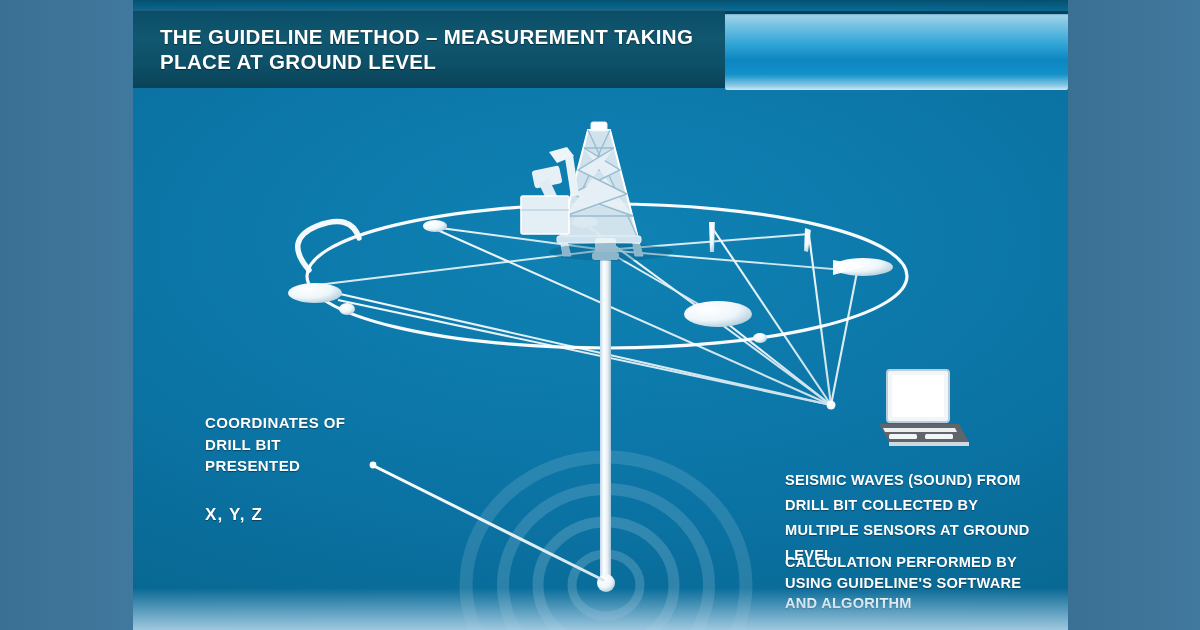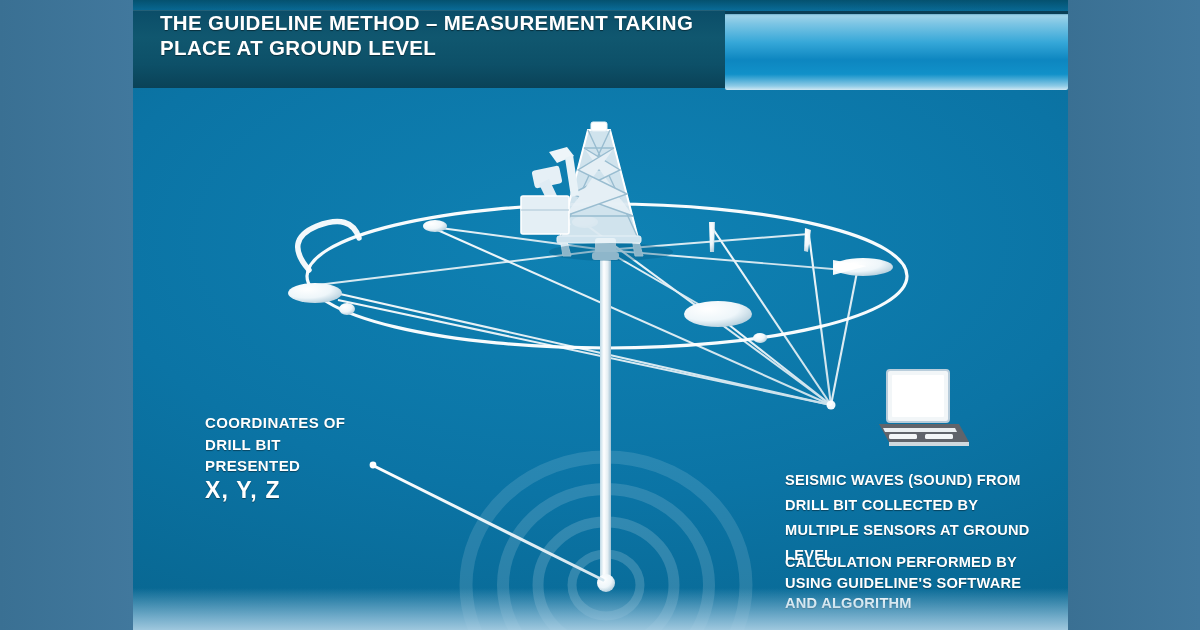--- a/index.html
+++ b/index.html
@@ -35,21 +35,21 @@
     position:absolute; left:0; right:0; top:0; height:14px;
     background:linear-gradient(to bottom,#04516f,rgba(6,100,140,0));
     pointer-events:none;
   }
 
   
   .title-banner {
     position:absolute; left:0; top:10px; width:592px; height:78px;
     background:linear-gradient(to bottom,#0b4d68 0%, #10576f 35%, #0d5068 70%, #0a4257 100%);
     box-shadow:0 1px 0 rgba(255,255,255,.10) inset;
-    display:flex; align-items:flex-start;
+    display:flex; align-items:center;
   }
   .title-text {
     color:#ffffff; font-size:20.5px; font-weight:bold;
     letter-spacing:.35px; line-height:25px;
     padding-left:27px; text-transform:uppercase;
     text-shadow:0 1px 1px rgba(0,0,0,.45);
     white-space:pre-line;
   }
 
   
@@ -69,21 +69,21 @@
   .gloss-pipe::after{
     content:""; position:absolute; left:0; right:0; top:0; height:3px;
     background:#0a3e55;
   }
 
   
   .txt-block { position:absolute; color:#ffffff; font-weight:bold;
                text-transform:uppercase; text-shadow:0 1px 1px rgba(0,0,0,.40);
                white-space:pre-line;margin-left:27px; }
   .coord-block { left:45px; top:412px; font-size:15px; line-height:21.5px; letter-spacing:.4px; }
-  .xyz-block   { left:45px; top:477px; font-size:23px; letter-spacing:1.2px; }
+  .xyz-block   { left:45px; top:505px; font-size:17px; letter-spacing:1.2px; }
   .seismic-block { left:625px; top:468px; font-size:14.6px; line-height:25px; letter-spacing:.25px; width:310px;}
   .calc-block    { left:625px; top:552px; font-size:14.6px; line-height:20.5px; letter-spacing:.25px; width:310px;}
 
   
   .laptop { position:absolute; left:744px; top:368px; width:93px; height:82px; }
 
   svg.art { position:absolute; left:0; top:0; width:935px; height:630px; }
 </style>
 </head>
 <body>

